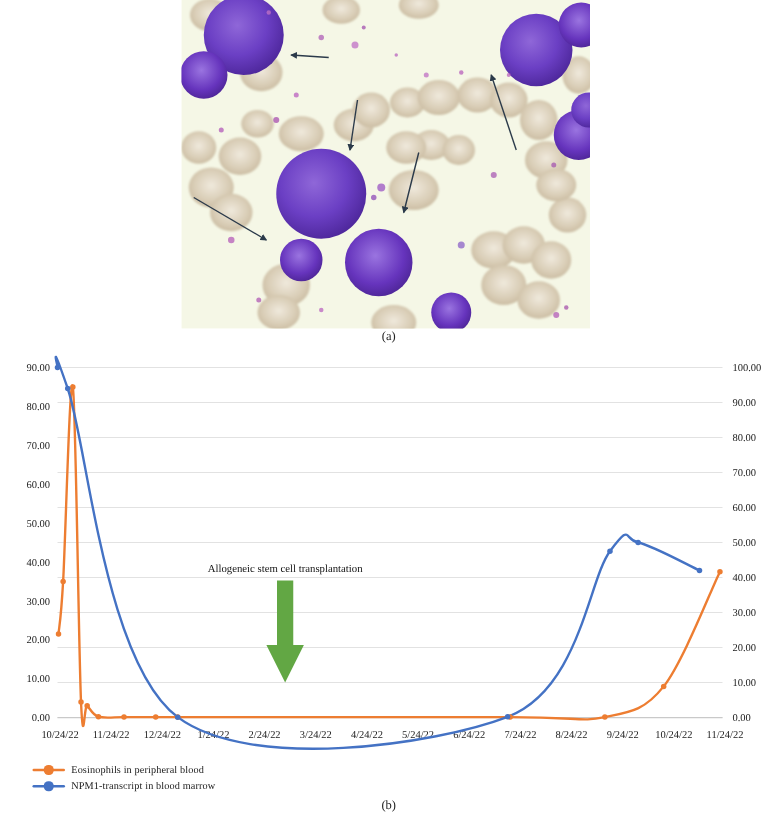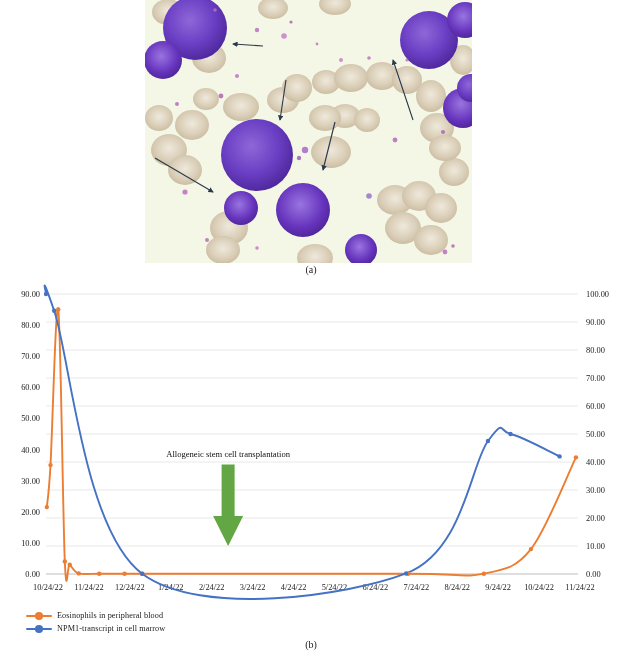--- a/index.html
+++ b/index.html
@@ -259,18 +259,18 @@
         <span class="lm-line" style="background:#ED7D31"></span>
         <span class="lm-dot" style="background:#ED7D31"></span>
       </span>
       <span class="legend-label">Eosinophils in peripheral blood</span>
     </div>
     <div class="legend-row">
       <span class="legend-mark">
         <span class="lm-line" style="background:#4472C4"></span>
         <span class="lm-dot" style="background:#4472C4"></span>
       </span>
-      <span class="legend-label">NPM1-transcript in cell marrow</span>
+      <span class="legend-label">NPM1-transcript in blood marrow</span>
     </div>
   </div>
 </div>
 
 <div class="caption" id="cap-b">(b)</div>
 
 </body></html>

